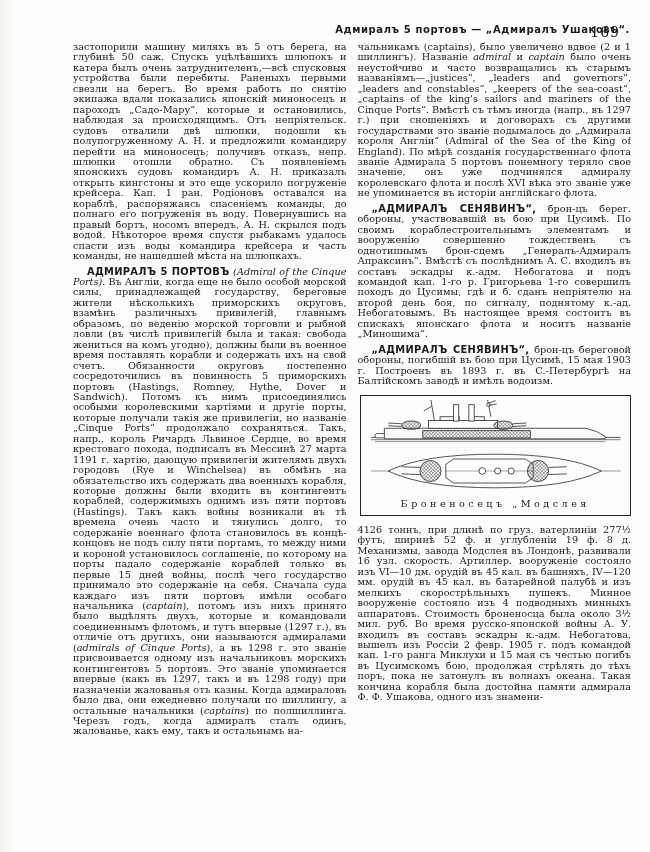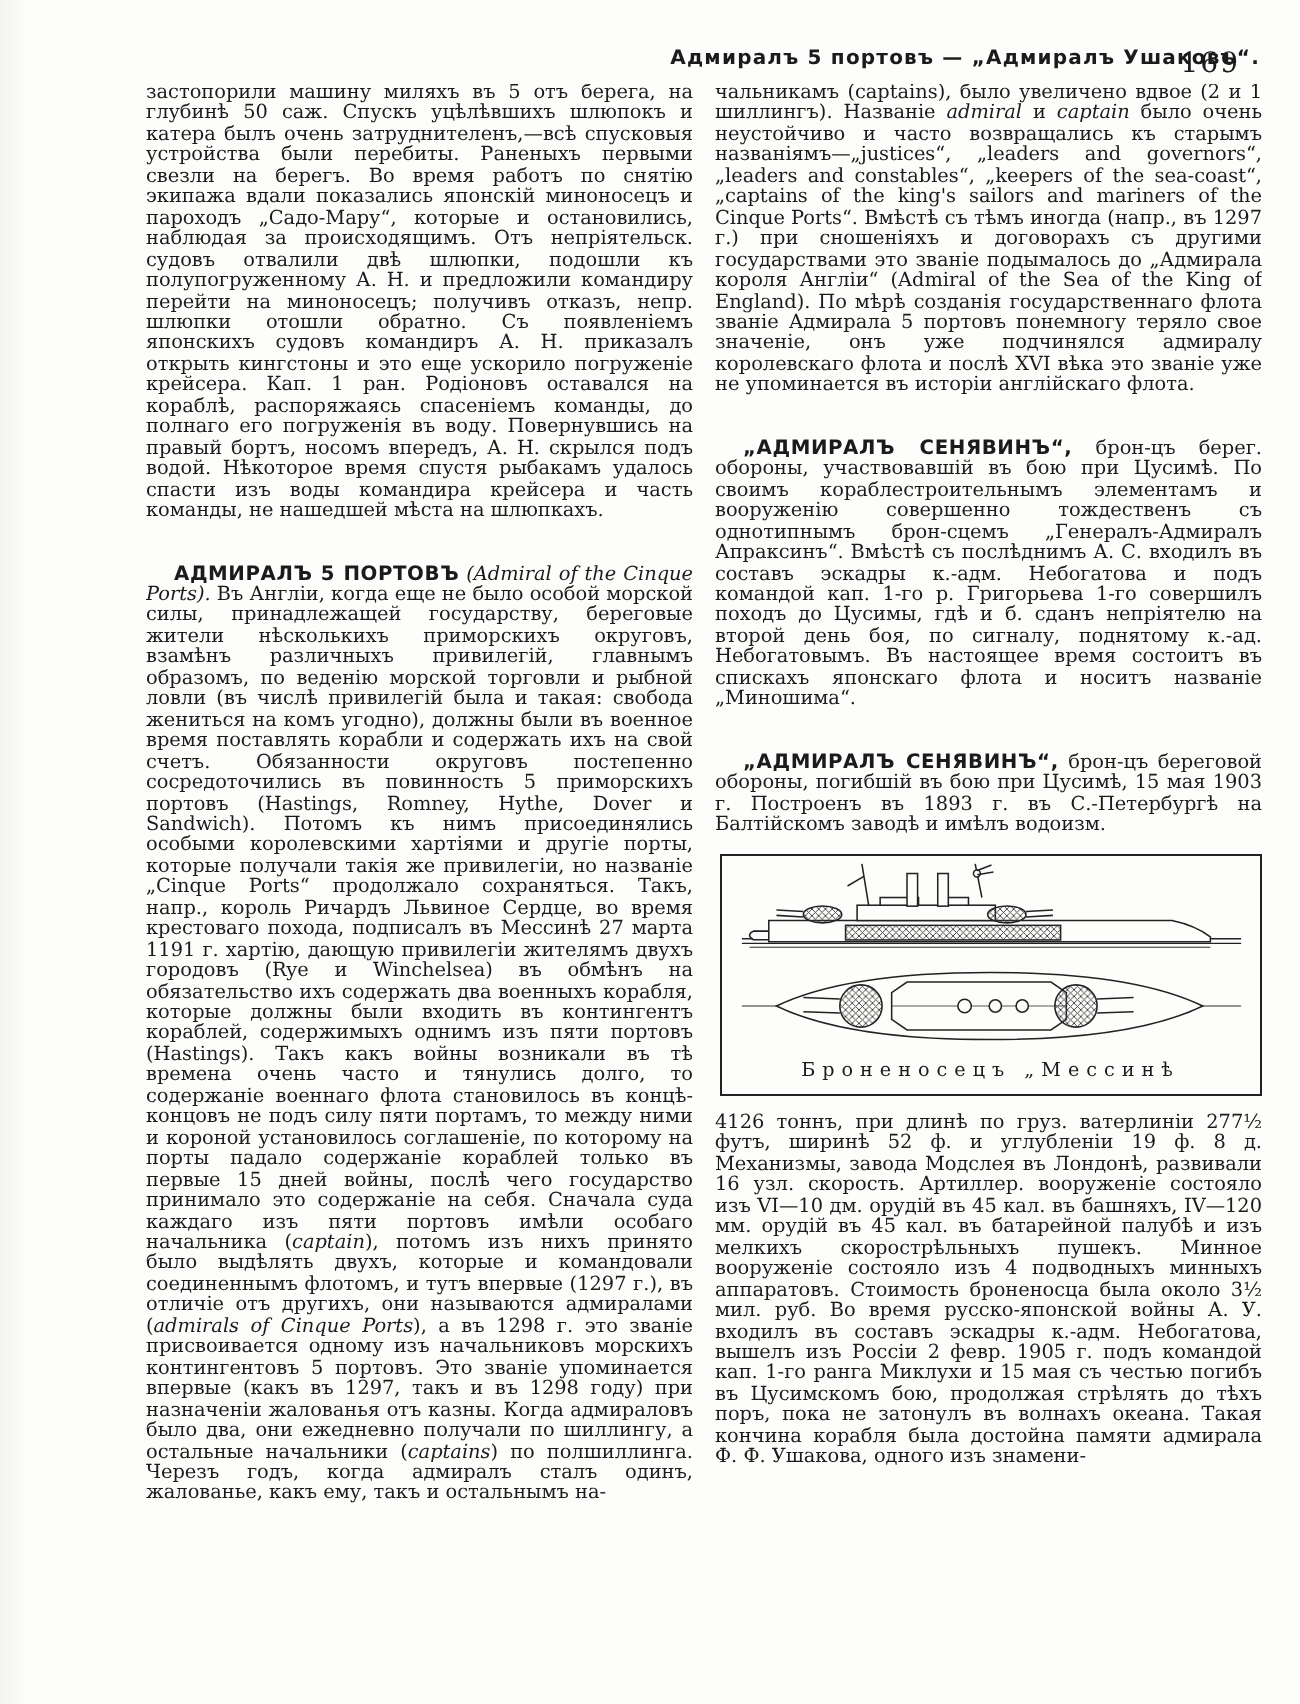--- a/index.html
+++ b/index.html
@@ -19,21 +19,21 @@
     position:absolute;top:24px;right:30px;
     font-family:"DejaVu Serif", serif;font-weight:normal;font-size:14px;letter-spacing:1px;
   }
   .columns{
     position:absolute;top:42px;left:73px;width:558px;height:796px;
     display:flex;gap:11px;overflow:hidden;
   }
   .col{width:274px;font-size:9.7px;line-height:10.45px;text-align:justify;}
   .par{margin:0;text-indent:14px;}
   .par.cont{text-indent:0;}
-  .par.entry{margin-top:21px;}
+  .par.entry{margin-top:5px;}
   .hw{font-family:"DejaVu Sans", sans-serif;font-weight:bold;font-size:9.9px;letter-spacing:.3px;}
   i{font-style:italic;}
   .figure{
     border:1px solid #222;margin:8px 0 9px 2px;padding:3px 0 5px 0;
     background:#fdfdfb;
   }
   .figure svg{display:block;}
   .fig-caption{
     text-align:center;font-size:9.6px;line-height:12.5px;
     letter-spacing:3.5px;text-indent:0;margin-top:3px;
@@ -106,21 +106,21 @@
               <line x1="53" y1="78.7" x2="34" y2="78"></line>
             <circle cx="176" cy="75" r="11" fill="url(#xh)"></circle>
             <line x1="187" y1="71.3" x2="206" y2="70.6"></line>
               <line x1="187" y1="78.7" x2="206" y2="78"></line>
             <circle cx="118" cy="75" r="3.5" fill="#fdfdfb"></circle>
             <circle cx="134" cy="75" r="3.2" fill="#fdfdfb"></circle>
             <circle cx="148" cy="75" r="3.2" fill="#fdfdfb"></circle>
           </g>
         </svg>
         <div class="fig-caption">
-          <div>Броненосецъ „Мессинѣ</div>
+          <div>Броненосецъ „Модслея</div>
         </div>
       </div>
 
       <p class="par cont"><span>4126 тоннъ, при длинѣ по груз. ватерлиніи 277½ футъ, ширинѣ 52 ф. и углубленіи 19 ф. 8 д. Механизмы, завода Модслея въ Лондонѣ, развивали 16 узл. скорость. Артиллер. вооруженіе состояло изъ VI—10 дм. орудій въ 45 кал. въ башняхъ, IV—120 мм. орудій въ 45 кал. въ батарейной палубѣ и изъ мелкихъ скорострѣльныхъ пушекъ. Минное вооруженіе состояло изъ 4 подводныхъ минныхъ аппаратовъ. Стоимость броненосца была около 3½ мил. руб. Во время русско-японской войны А. У. входилъ въ составъ эскадры к.-адм. Небогатова, вышелъ изъ Россіи 2 февр. 1905 г. подъ командой кап. 1-го ранга Миклухи и 15 мая съ честью погибъ въ Цусимскомъ бою, продолжая стрѣлять до тѣхъ поръ, пока не затонулъ въ волнахъ океана. Такая кончина корабля была достойна памяти адмирала Ф. Ф. Ушакова, одного изъ знамени-</span></p>
     </div>
 
   </div>
 </div>
 
 </body></html>

